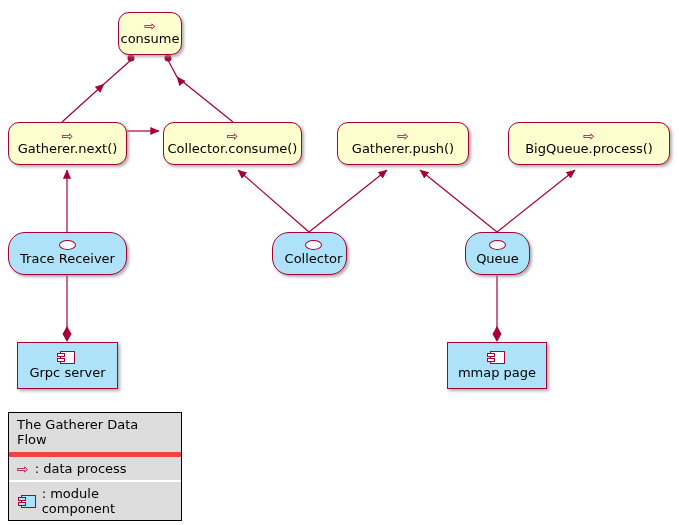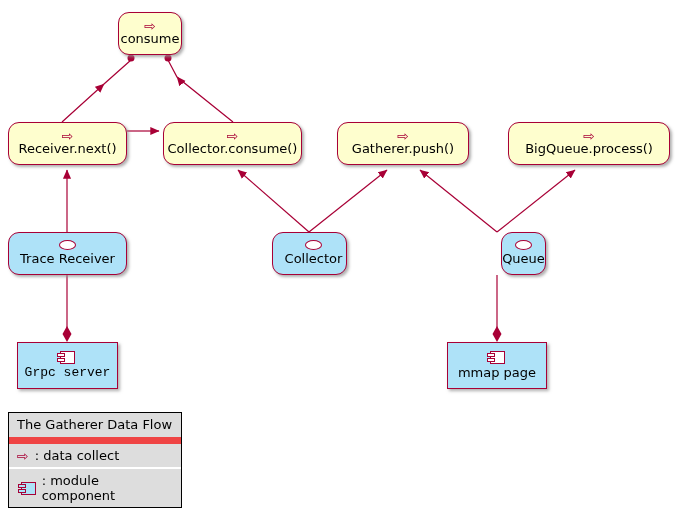--- a/index.html
+++ b/index.html
@@ -7,39 +7,39 @@
   svg.connectors { position:absolute; left:0; top:0; }
 
   .node {
     position:absolute; box-sizing:border-box;
     display:flex; flex-direction:column; align-items:center; justify-content:center;
     border:1.5px solid #A80036; font-size:13px; color:#000;
     box-shadow:2px 2px 3px rgba(150,150,150,0.75);
     z-index:2;
   }
   .process  { background:#FEFECE; border-radius:11px; }
-  .module   { background:#AEE2F8; border-radius:11px; }
+  .module   { background:#AEE2F8; border-radius:17px; }
   .component{ background:#AEE2F8; border-radius:0; }
   .node .label { line-height:1.15; white-space:nowrap; }
 
   .arrow-glyph { color:#A80036; font-size:14px; line-height:12px; }
   .ellipse-icon { width:15px; height:8px; border:1px solid #A80036; border-radius:50%; background:#ffffff; margin-bottom:2px; }
   .comp-icon { position:relative; width:13px; height:11px; border:1px solid #A80036; background:#ffffff; margin-bottom:2px; }
   .comp-icon::before, .comp-icon::after {
     content:""; position:absolute; left:-4px; width:6px; height:2px;
     border:1px solid #A80036; background:inherit;
   }
   .comp-icon::before { top:1px; }
   .comp-icon::after  { bottom:1px; }
 
   .legend {
     position:absolute; left:8px; top:412px; width:174px; box-sizing:border-box;
     background:#DDDDDD; border:1px solid #000; font-size:13px; z-index:2;
   }
-  .legend-title { padding:4px 5px 5px 8px; border-bottom:7px solid #ef4444; }
+  .legend-title { padding:4px 20px 5px 8px; border-bottom:5px solid #ef4444; }
   .legend-row { display:flex; align-items:center; gap:6px; padding:4px 8px; border-bottom:2px solid #ffffff; }
   .legend-row:last-child { border-bottom:none;padding-left:12px; }
   .legend .ellipse-icon, .legend .comp-icon { background:#AEE2F8; margin-bottom:0; }
 </style>
 </head>
 <body>
 
 <div class="canvas">
 
   <svg class="connectors" width="679" height="525">
@@ -76,21 +76,21 @@
     </g>
   </svg>
 
   <div class="node process" style="left:118px; top:12px; width:64px; height:43px;">
     <span class="arrow-glyph">⇨</span>
     <span class="label">consume</span>
   </div>
 
   <div class="node process" style="left:8px; top:122px; width:119px; height:43px;">
     <span class="arrow-glyph">⇨</span>
-    <span class="label">Receiver.next()</span>
+    <span class="label">Gatherer.next()</span>
   </div>
 
   <div class="node process" style="left:163px; top:122px; width:139px; height:43px;">
     <span class="arrow-glyph">⇨</span>
     <span class="label">Collector.consume()</span>
   </div>
 
   <div class="node process" style="left:337px; top:122px; width:132px; height:43px;">
     <span class="arrow-glyph">⇨</span>
     <span class="label">Gatherer.push()</span>
@@ -104,40 +104,40 @@
   <div class="node module" style="left:8px; top:232px; width:119px; height:43px;">
     <span class="ellipse-icon"></span>
     <span class="label">Trace Receiver</span>
   </div>
 
   <div class="node module" style="left:272px; top:232px; width:75px; height:43px;padding-left:8px;">
     <span class="ellipse-icon"></span>
     <span class="label">Collector</span>
   </div>
 
-  <div class="node module" style="left:465px; top:232px; width:45px; height:43px;margin-left:36px;">
+  <div class="node module" style="left:465px; top:232px; width:65px; height:43px;">
     <span class="ellipse-icon"></span>
     <span class="label">Queue</span>
   </div>
 
-  <div class="node component" style="left:17px; top:342px; width:101px; height:47px;font-family:Liberation Mono, monospace;">
+  <div class="node component" style="left:17px; top:342px; width:101px; height:47px;">
     <span class="comp-icon"></span>
     <span class="label">Grpc server</span>
   </div>
 
   <div class="node component" style="left:447px; top:342px; width:100px; height:47px;">
     <span class="comp-icon"></span>
     <span class="label">mmap page</span>
   </div>
 
   <div class="legend">
     <div class="legend-title">The Gatherer Data Flow</div>
     <div class="legend-row">
       <span class="arrow-glyph">⇨</span>
-      <span>: data collect</span>
+      <span>: data process</span>
     </div>
     <div class="legend-row">
       <span class="comp-icon"></span>
       <span>: module component</span>
     </div>
   </div>
 
 </div>
 
 </body></html>

